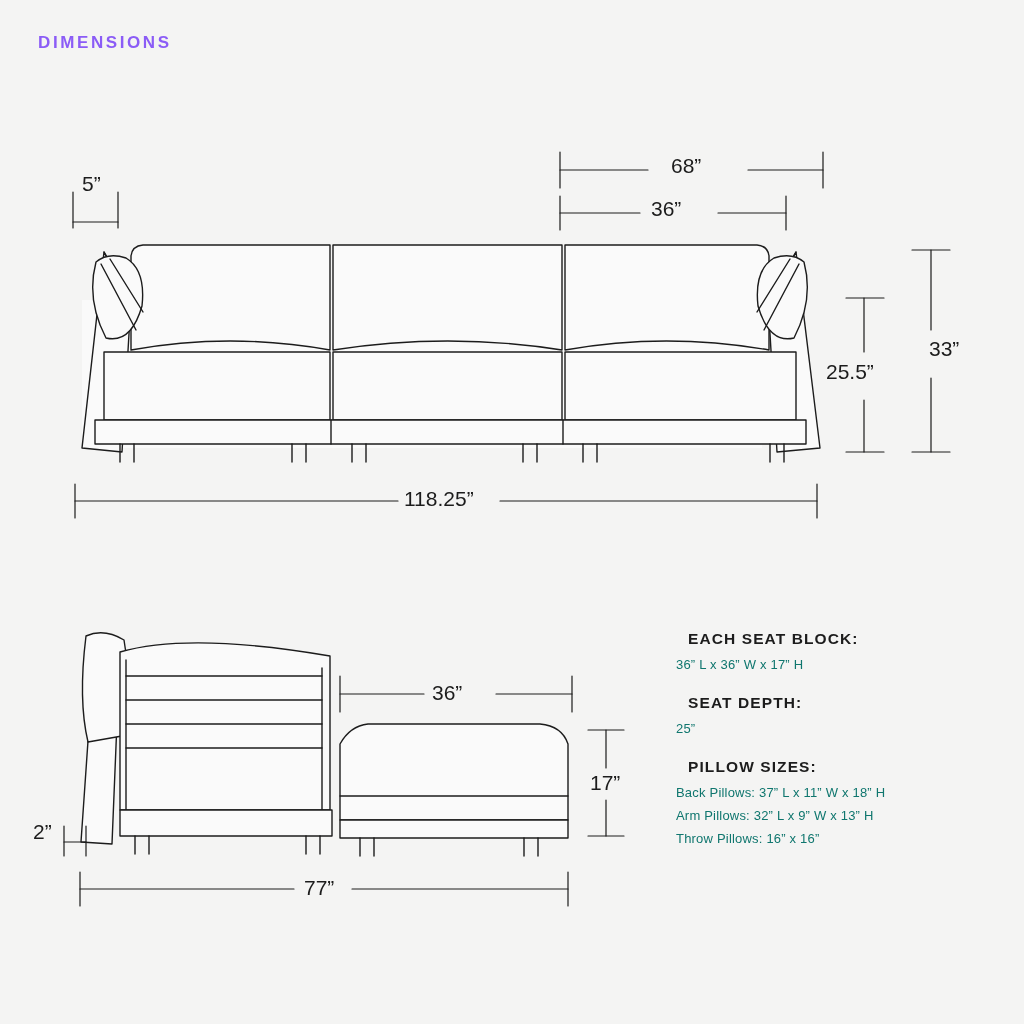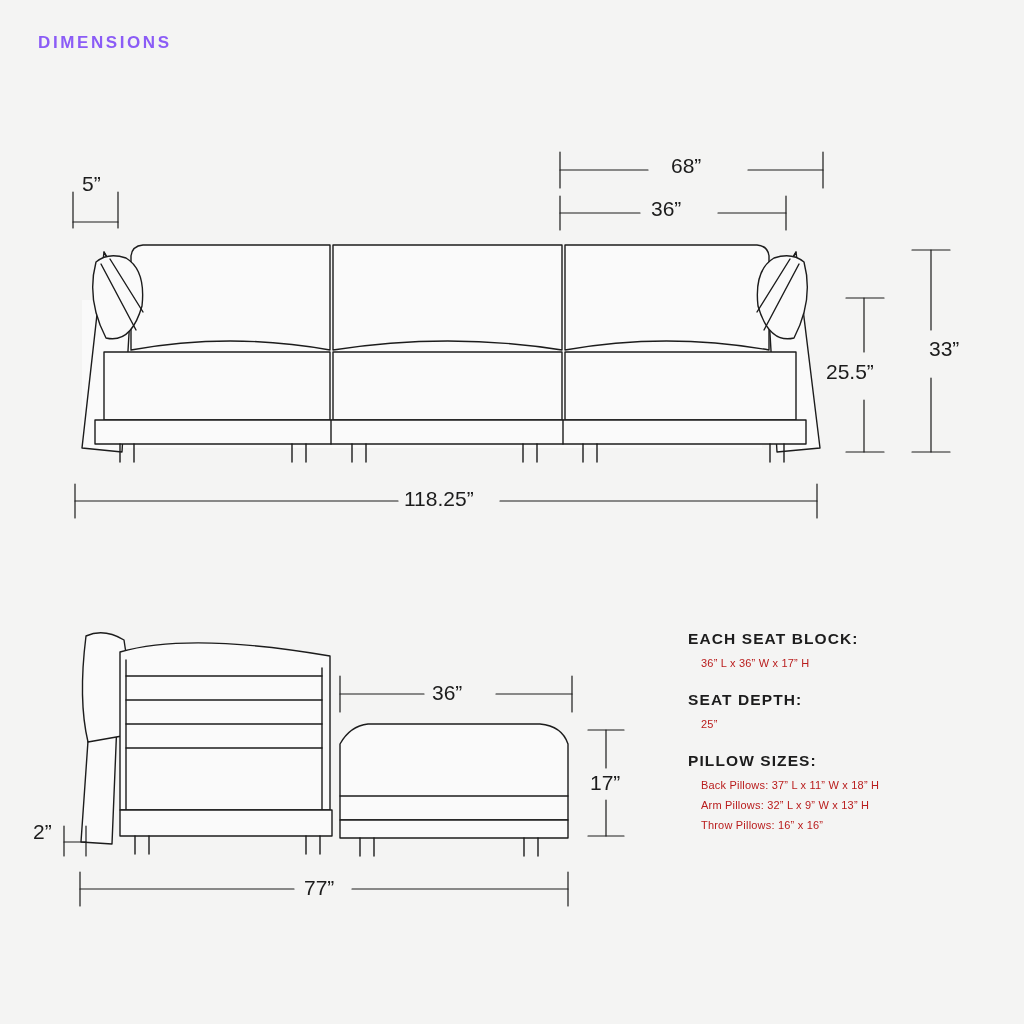--- a/index.html
+++ b/index.html
@@ -52,25 +52,24 @@
   .spec-group { margin-bottom: 22px; }
   .spec-head {
     font-size: 15.5px;
     font-weight: bold;
     letter-spacing: 1.1px;
     margin-bottom: 9px;
     color: #1c1c1c;
     margin-left: 12px;
   }
   .spec-line {
-    font-size: 11px;
-    color: #b91c1c;
+    font-size: 13px;
+    color: #0f766e;
     margin-bottom: 8px;
     letter-spacing: 0.2px;
-    margin-left: 25px;
   }
 </style>
 </head>
 <body>
 
 <div class="page">
 
   <div class="title">DIMENSIONS</div>
 
   <svg class="diagram" viewBox="0 0 1024 1024">

